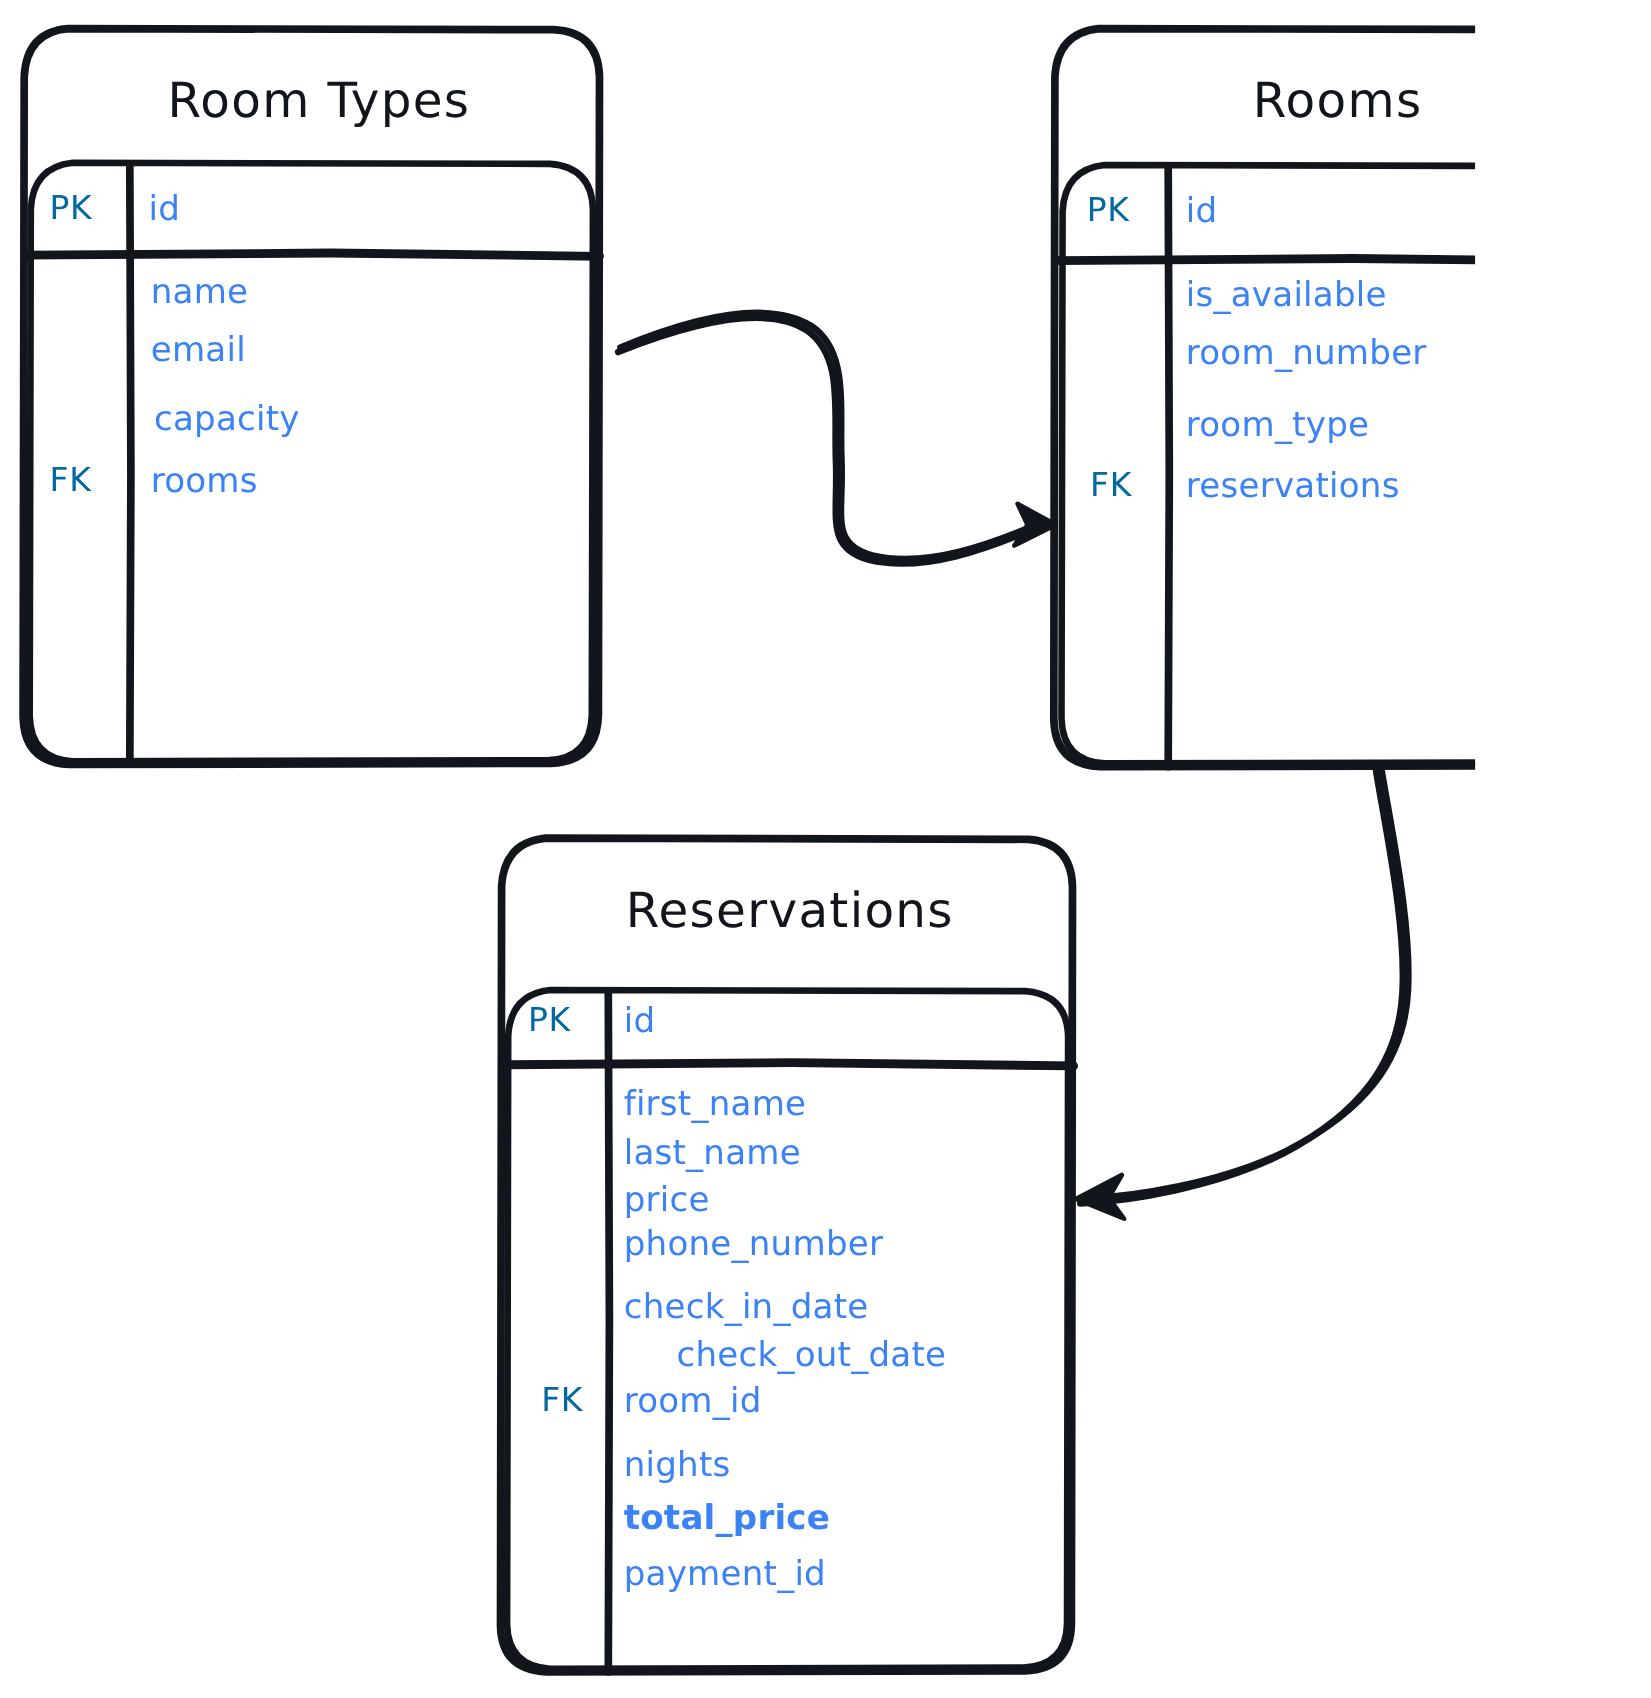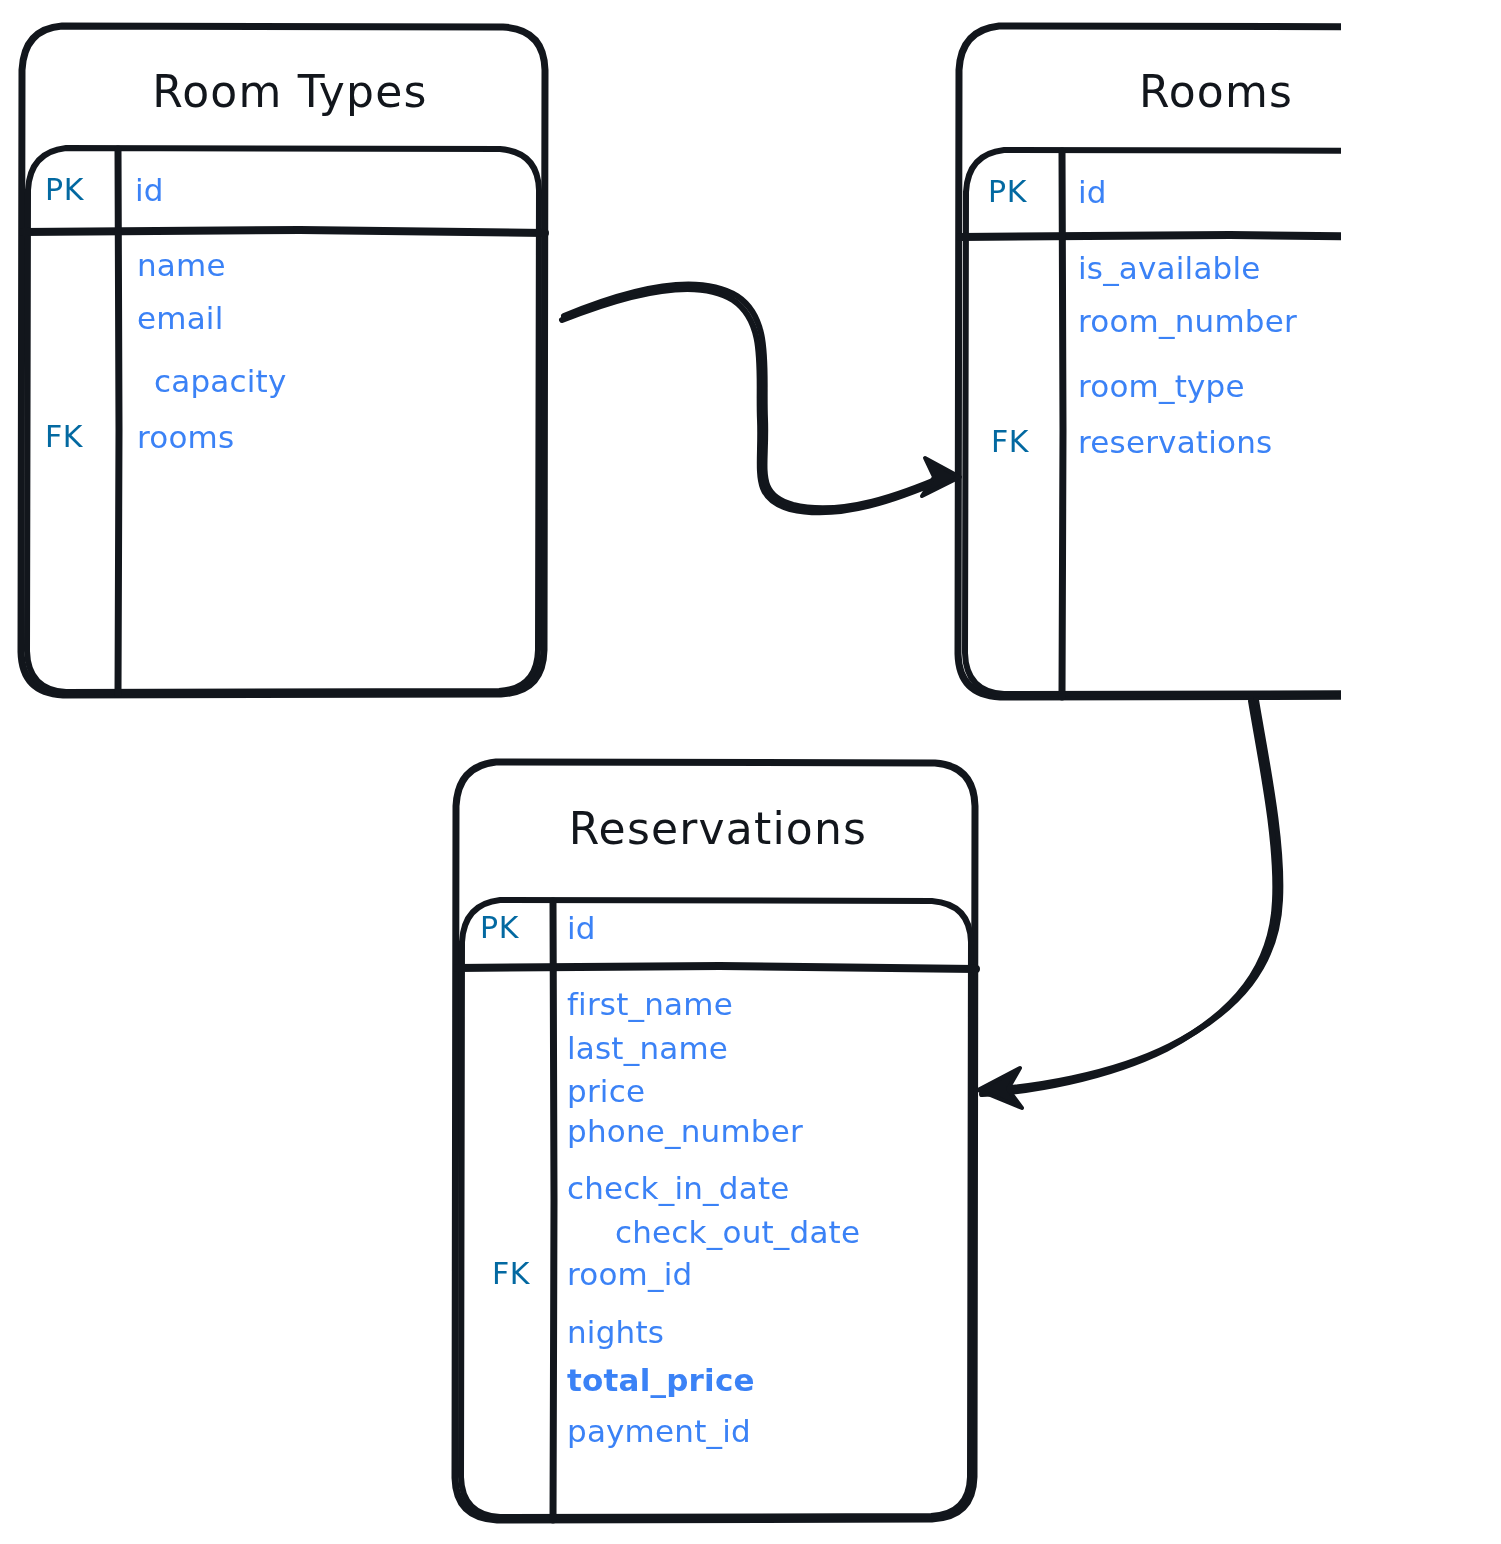--- a/index.html
+++ b/index.html
@@ -109,21 +109,21 @@
 
     <div class="entity-title" style="left:290px; top:66px;">Room Types</div>
 
     <div class="key-label" style="left:45px; top:172px;">PK</div>
     <div class="field-label" style="left:135px; top:172px;">id</div>
 
     <div class="key-label" style="left:45px; top:419px;">FK</div>
 
     <div class="field-label" style="left:137px; top:247px;">name</div>
     <div class="field-label" style="left:137px; top:300px;">email</div>
-    <div class="field-label" style="left:154px; top:363px;">capacity</div>
+    <div class="field-label" style="left:140px; top:363px;">capacity</div>
     <div class="field-label" style="left:137px; top:419px;">rooms</div>
 
     <div class="entity-title" style="left:1216px; top:66px;">Rooms</div>
 
     <div class="key-label" style="left:988px; top:174px;">PK</div>
     <div class="field-label" style="left:1078px; top:174px;">id</div>
 
     <div class="key-label" style="left:991px; top:424px;">FK</div>
 
     <div class="field-label" style="left:1078px; top:250px;">is_available</div>

